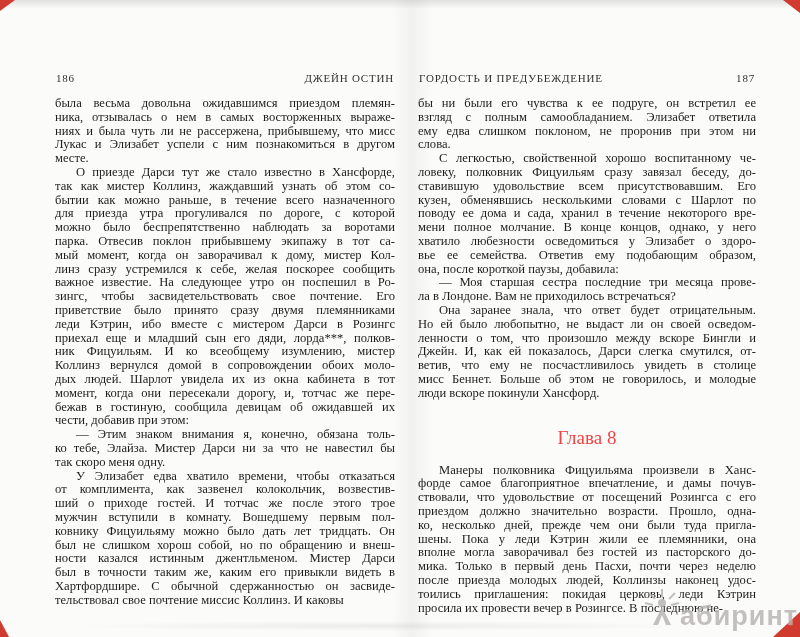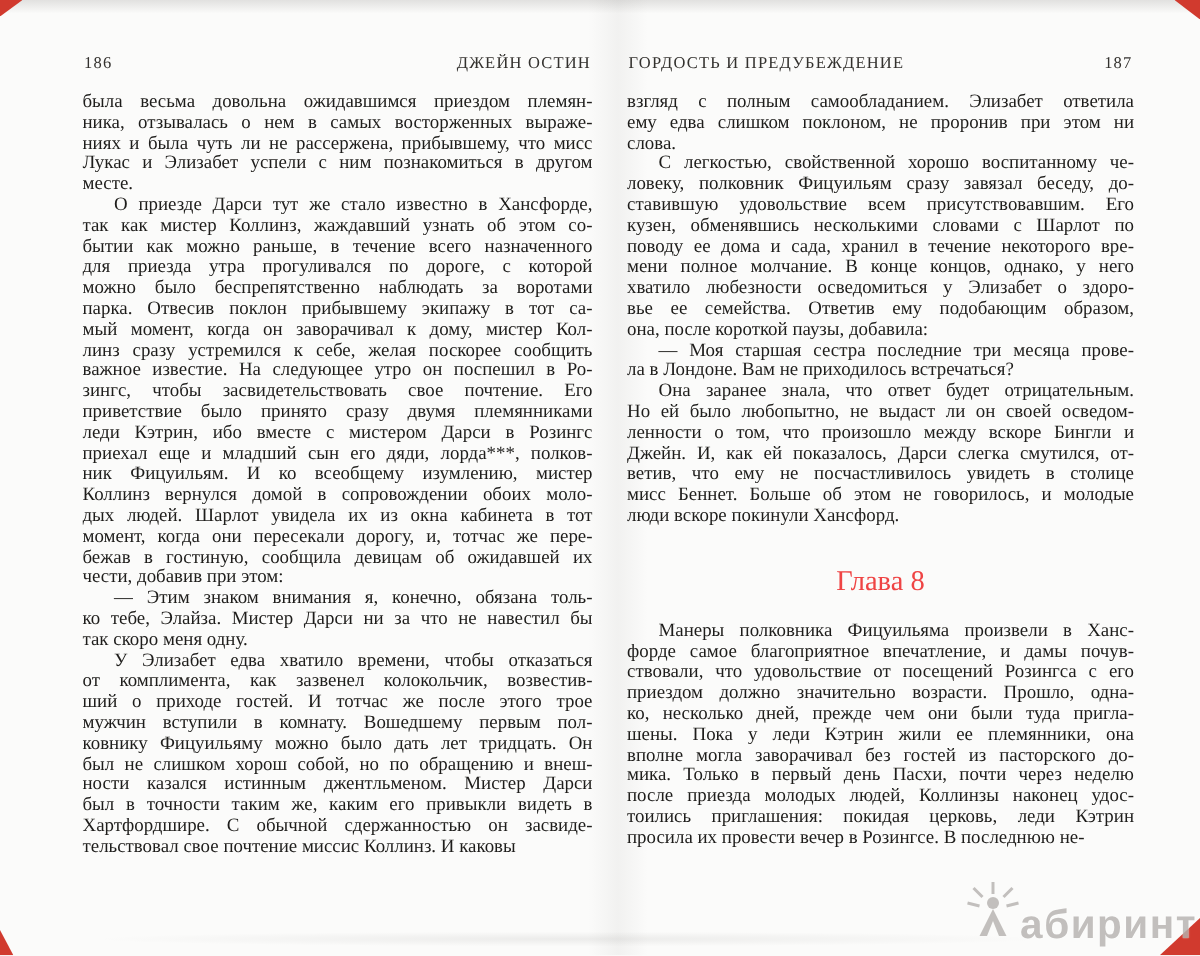--- a/index.html
+++ b/index.html
@@ -45,21 +45,21 @@
   .page-right { left: 418px; width: 338px; }
 
   .page-header {
     display: flex; justify-content: space-between; align-items: baseline;
     font-size: 11px; letter-spacing: 0.8px;
     color: #33312e;
     margin-bottom: 13px;
     padding: 0 1px;
     gap: 41px;
   }
-  .page-header .running-title { font-variant: normal; }
+  .page-header .running-title { font-variant: normal; margin-top: 36px; }
 
   .page-body { }
 
   .line {
     font-size: 12.6px;
     line-height: 13.8px;
     height: 13.8px;
     text-align: justify;
     text-align-last: justify;
     text-justify: inter-word;
@@ -155,20 +155,21 @@
       <div class="line last">тельствовал свое почтение миссис Коллинз. И каковы</div>
     </div>
 </div>
 
 <div class="page page-right">
   <div class="page-header">
     <span class="running-title">ГОРДОСТЬ И ПРЕДУБЕЖДЕНИЕ</span>
     <span class="page-number">187</span>
   </div>
   <div class="page-body" id="right-page-body">
+      <div class="line">бы ни были его чувства к ее подруге, он встретил ее</div>
       <div class="line">взгляд с полным самообладанием. Элизабет ответила</div>
       <div class="line">ему едва слишком поклоном, не проронив при этом ни</div>
       <div class="line last">слова.</div>
       <div class="line indent">С легкостью, свойственной хорошо воспитанному че-</div>
       <div class="line">ловеку, полковник Фицуильям сразу завязал беседу, до-</div>
       <div class="line">ставившую удовольствие всем присутствовавшим. Его</div>
       <div class="line">кузен, обменявшись несколькими словами с Шарлот по</div>
       <div class="line">поводу ее дома и сада, хранил в течение некоторого вре-</div>
       <div class="line">мени полное молчание. В конце концов, однако, у него</div>
       <div class="line">хватило любезности осведомиться у Элизабет о здоро-</div>

